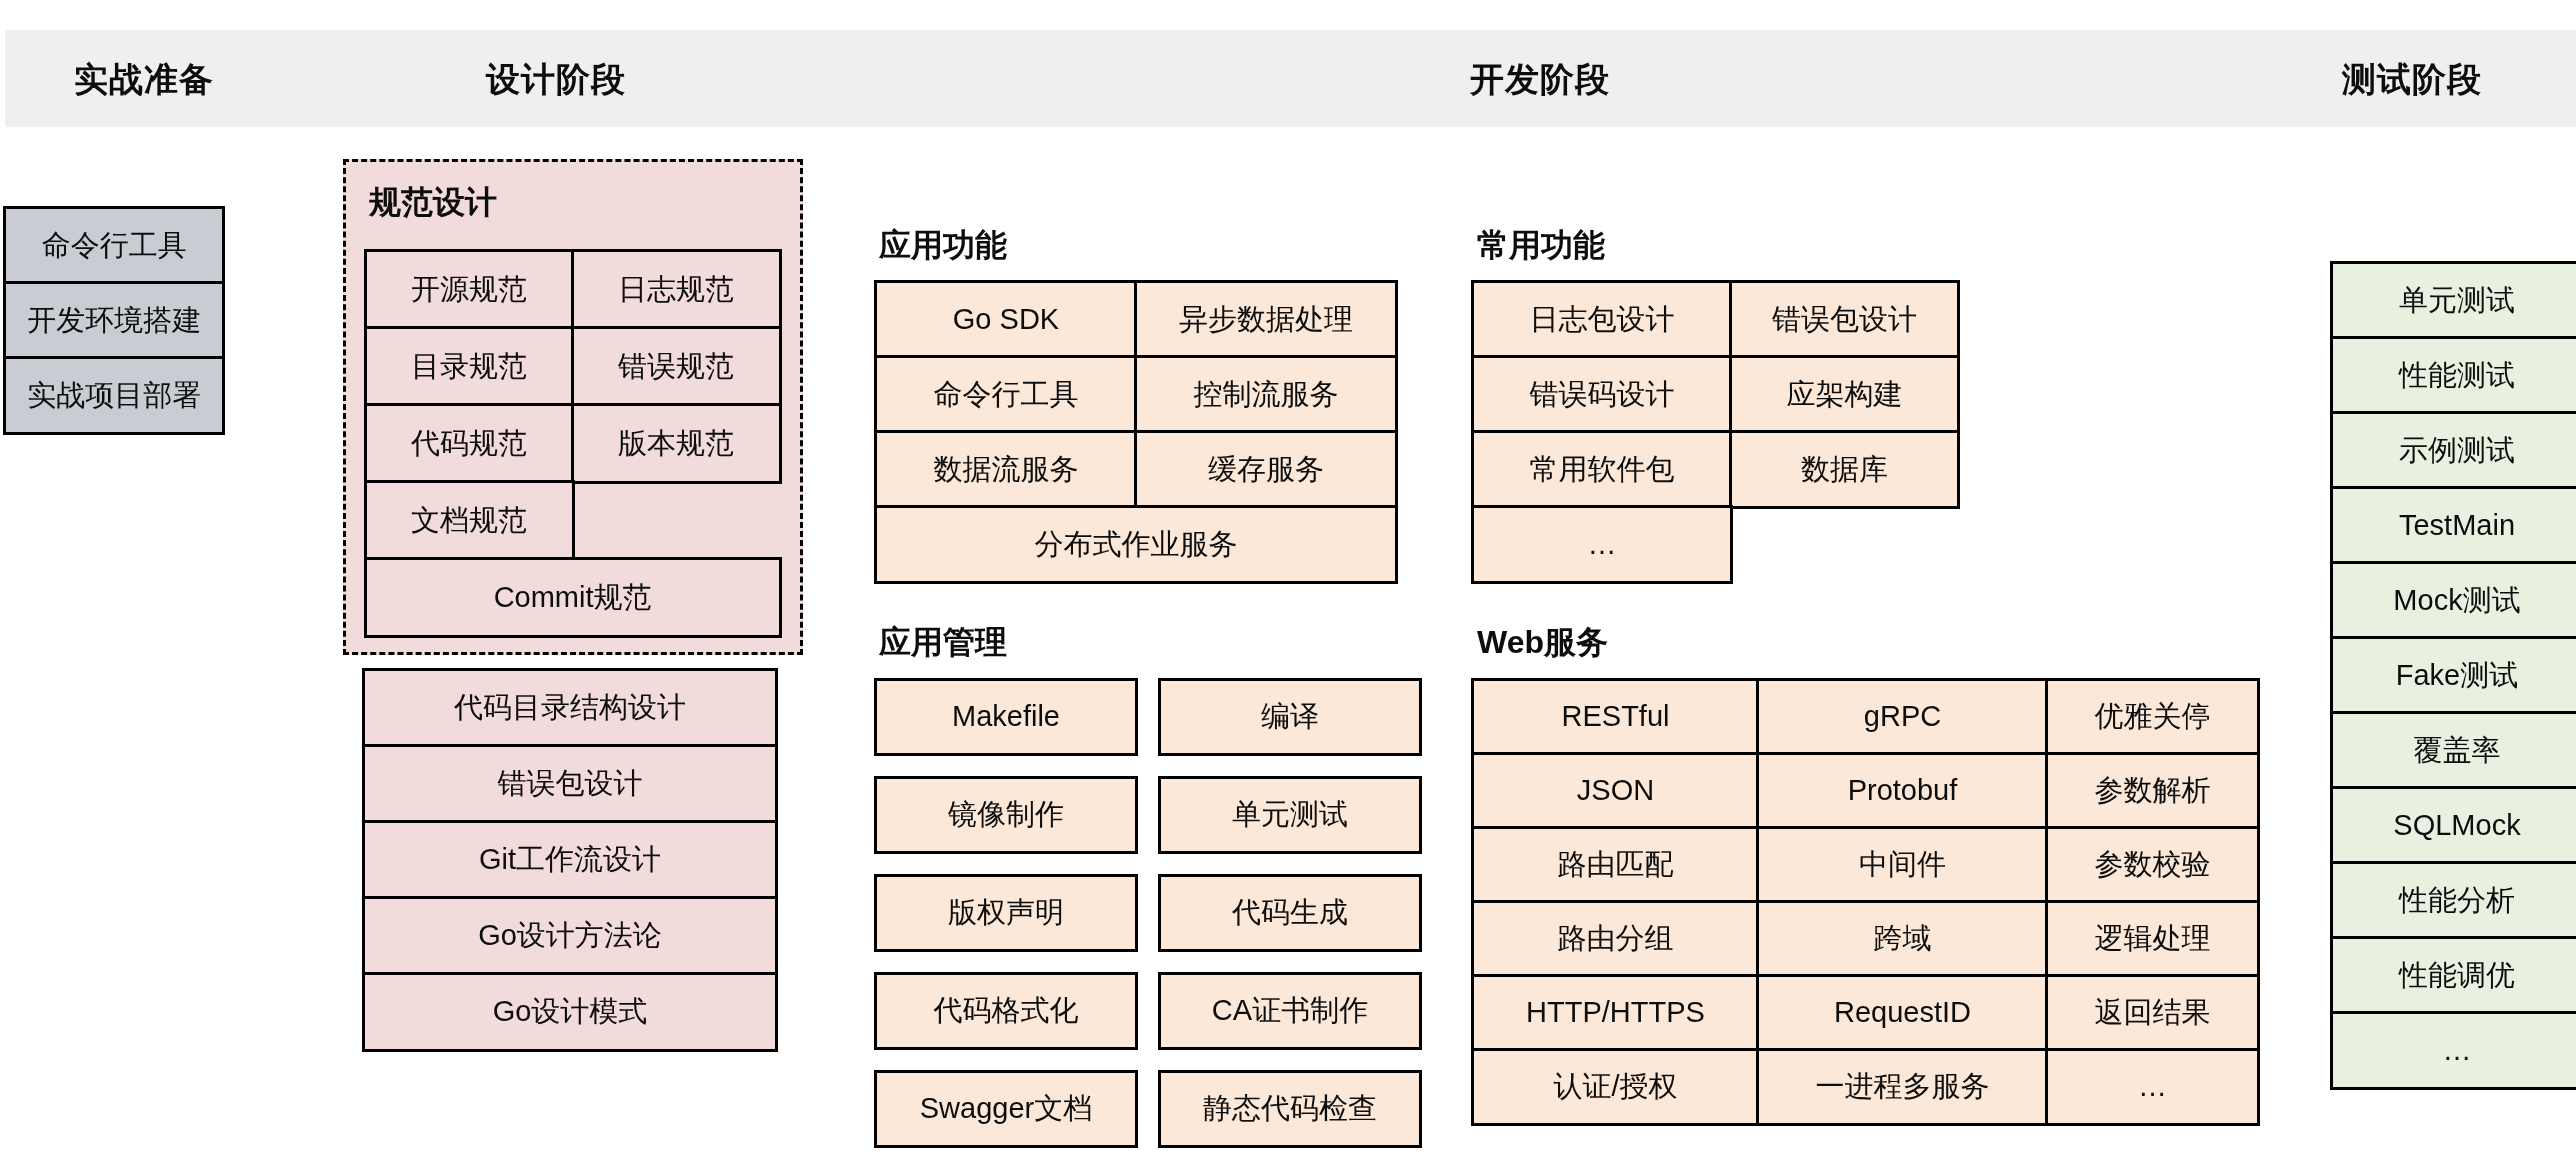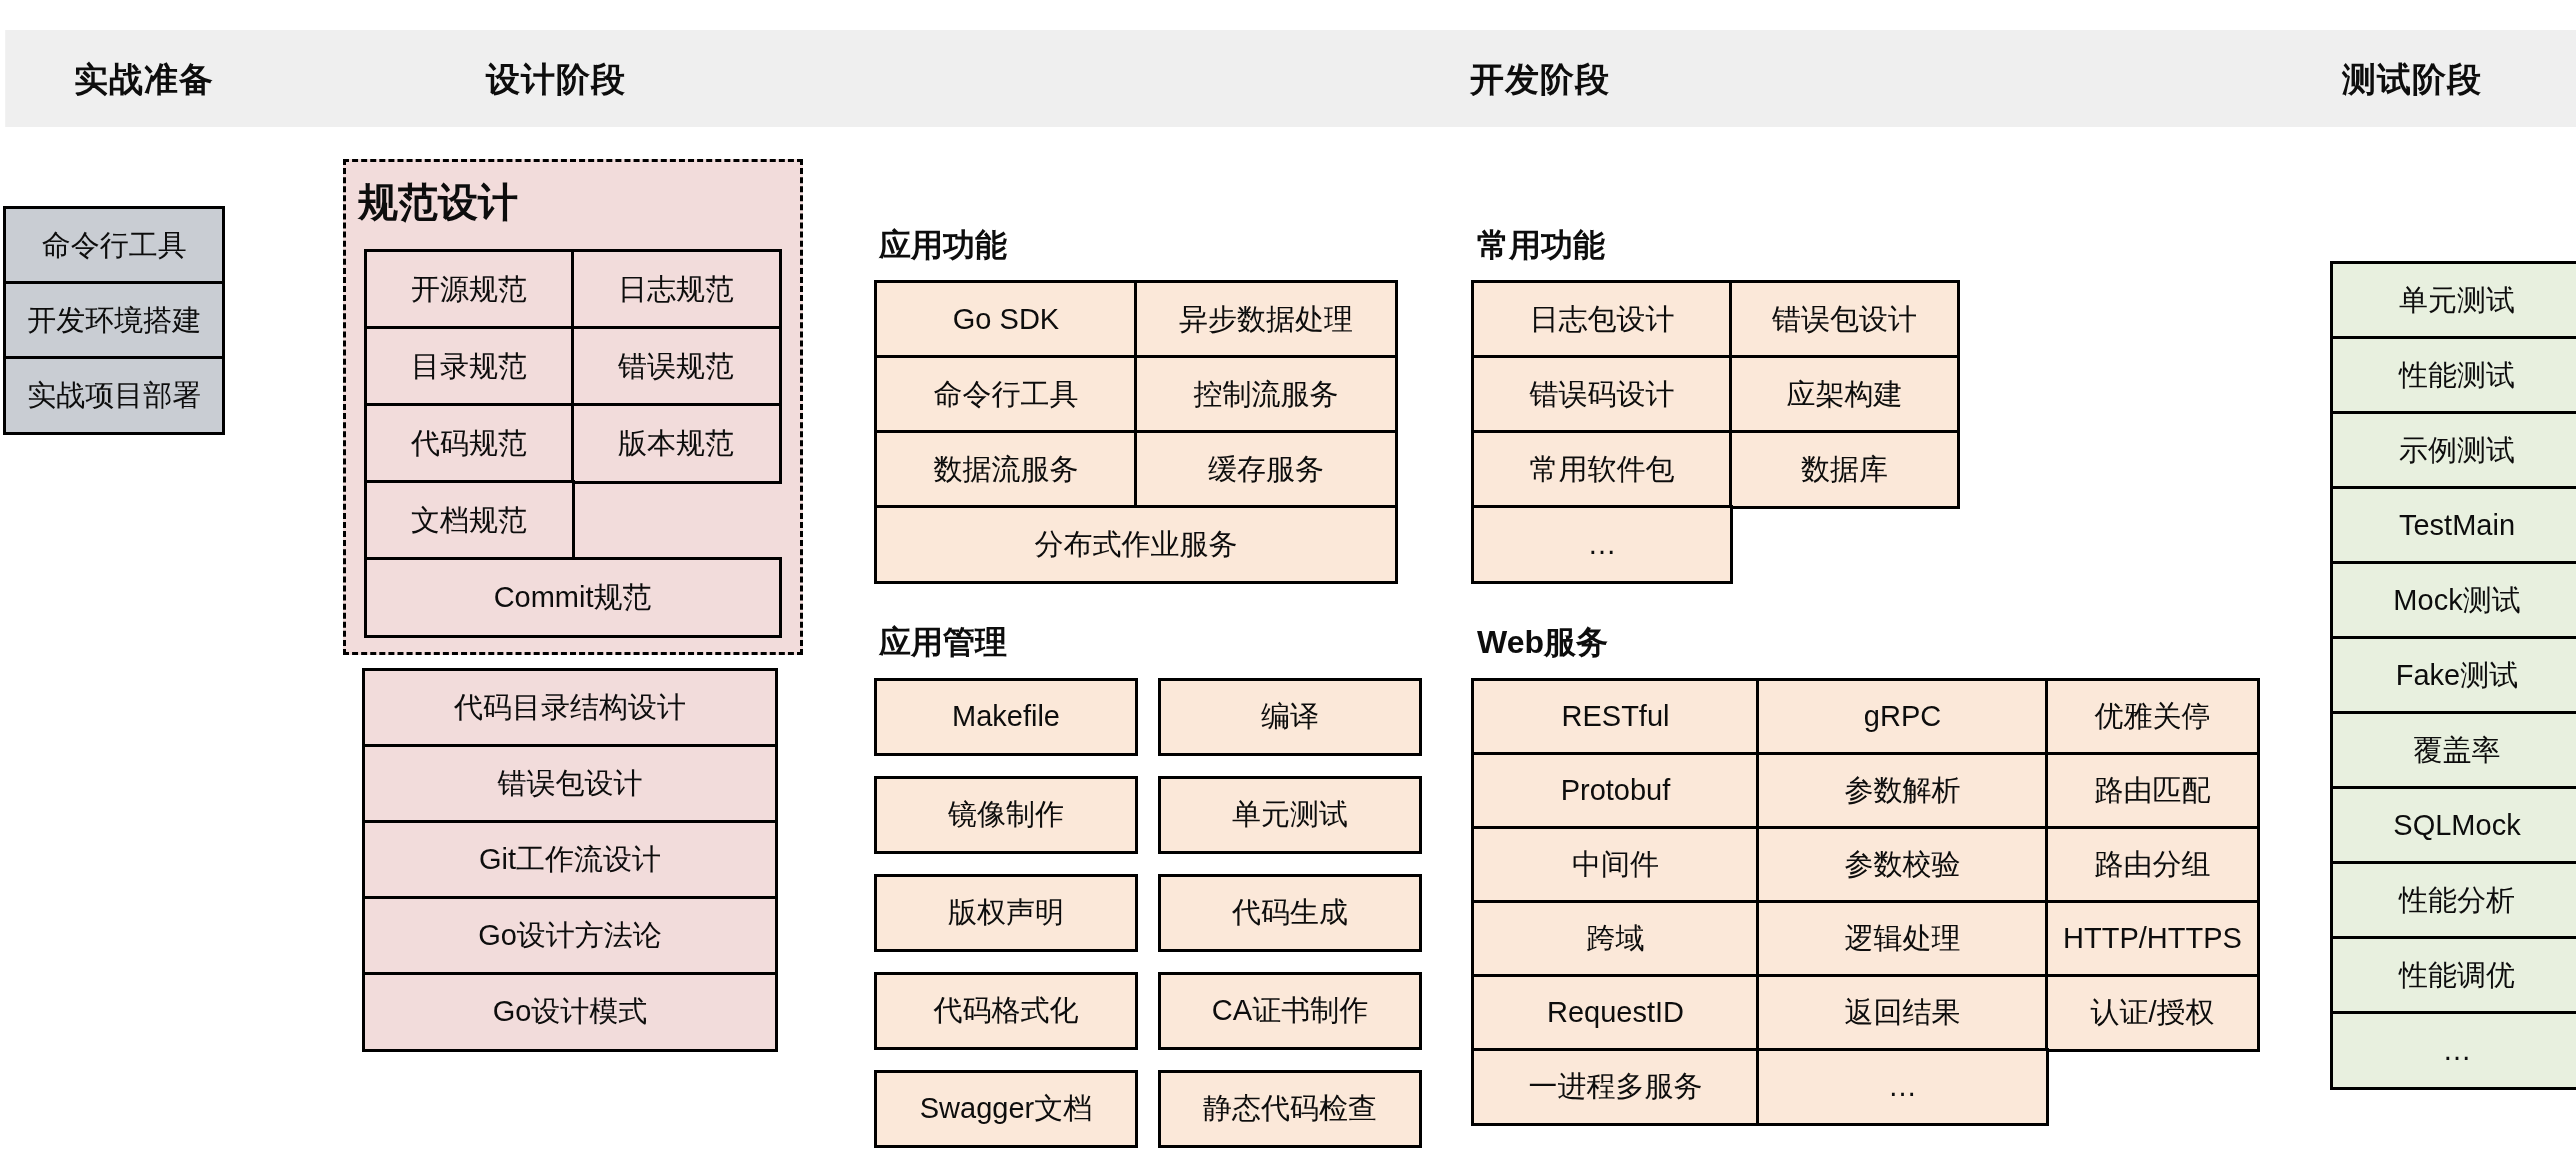--- a/index.html
+++ b/index.html
@@ -31,21 +31,21 @@
   .peach .cell{background:var(--peach,#fbe8d9);}
   .green .cell{background:var(--green,#e8f0df);}
 
   #prep-list  {left:5.2px;  top:208px;  grid-template:repeat(3,75px)/218px;}
   
   #spec-box{
     position:absolute;left:343px;top:159px;width:460px;height:496px;
     box-sizing:border-box;border:3.1px dashed #000;background:var(--pink,#f2dcdb);
     padding-top:13.4px;
   }
-  .spec-title{margin-left:12px;font-size:40px;font-weight:700;height:54px;line-height:54px;}
+  .spec-title{margin-left:23px;font-size:32px;font-weight:700;height:54px;line-height:54px;}
   #spec-table{position:relative;display:grid;margin-left:19.6px;margin-top:21.6px;
     grid-template:repeat(5,77px)/repeat(2,207px);}
   #flow-list  {left:364px; top:670px; grid-template:repeat(5,76px)/412px;}
 
   .sect-title{position:absolute;font-size:32px;font-weight:700;height:46px;line-height:46px;}
   #feat-title  {left:879px;top:222px;}
   #mgmt-title  {left:879px;top:619px;}
   #common-title{left:1477px;top:222px;}
   #web-title   {left:1477px;top:619px;}
 
@@ -138,20 +138,21 @@
       <div class="cell">数据库</div>
       <div class="cell">…</div>
     </div>
 
   <div class="sect-title" id="web-title">Web服务</div>
   <div class="tbl peach" id="web-table">
 
   <div class="cell">RESTful</div>
       <div class="cell">gRPC</div>
       <div class="cell">优雅关停</div>
+      <div class="cell">JSON</div>
       <div class="cell">Protobuf</div>
       <div class="cell">参数解析</div>
       <div class="cell">路由匹配</div>
       <div class="cell">中间件</div>
       <div class="cell">参数校验</div>
       <div class="cell">路由分组</div>
       <div class="cell">跨域</div>
       <div class="cell">逻辑处理</div>
       <div class="cell">HTTP/HTTPS</div>
       <div class="cell">RequestID</div>

